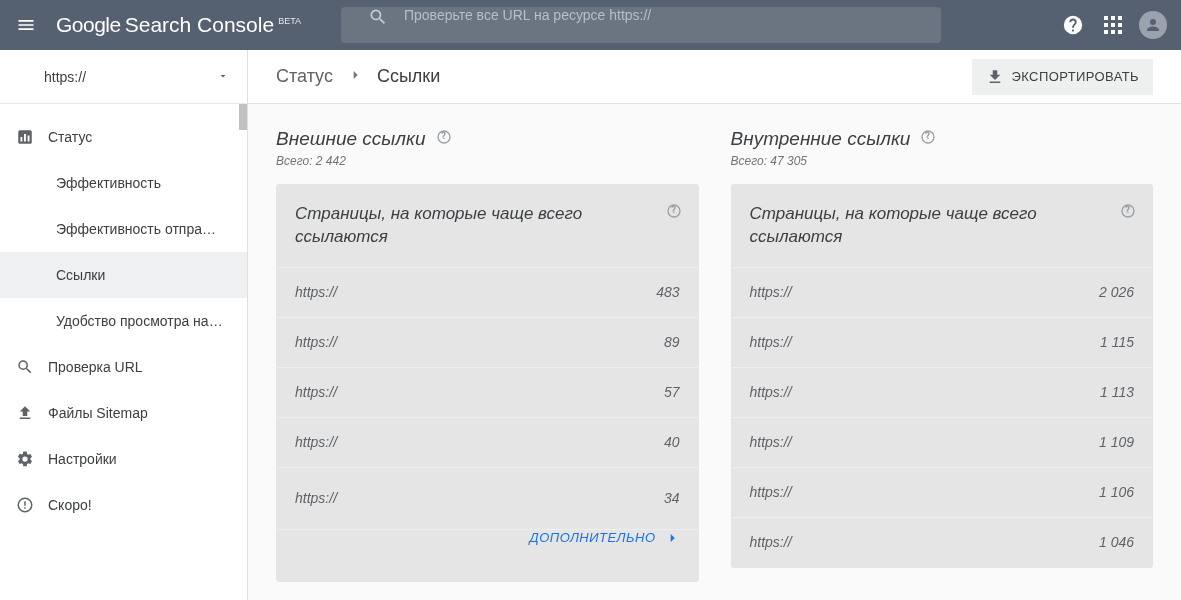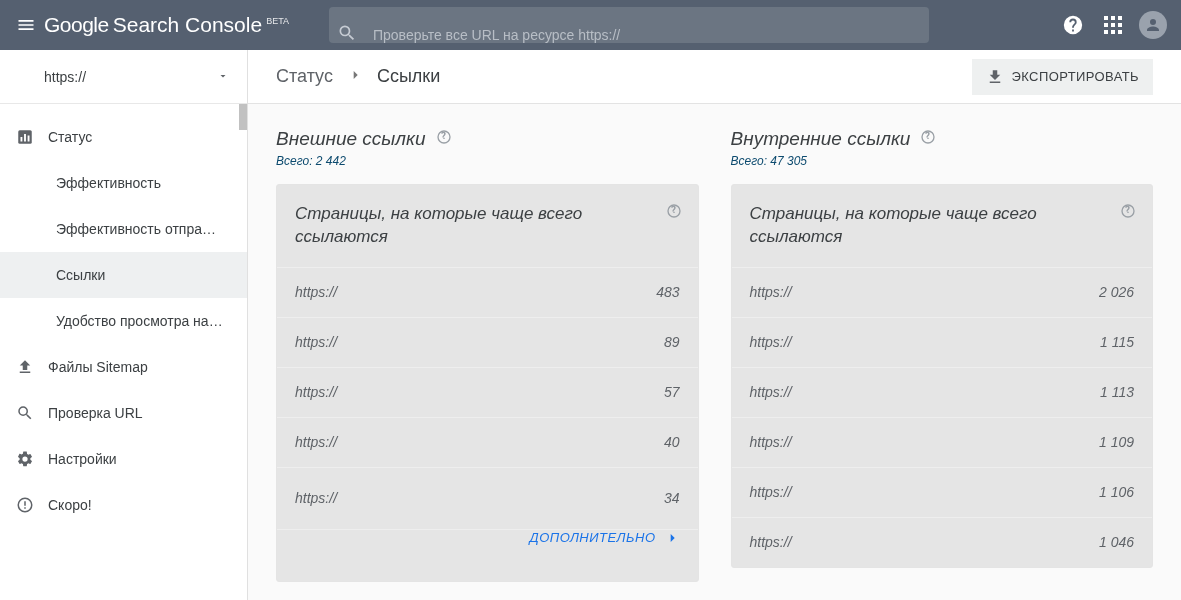--- a/index.html
+++ b/index.html
@@ -4,27 +4,27 @@
 <style>
   * { box-sizing: border-box; margin: 0; padding: 0; }
   html, body { width: 1181px; height: 600px; overflow: hidden; font-family: Arial, "Helvetica Neue", sans-serif; background: #fff; }
   
   .topbar {
     height: 50px; background: #556070; color: #fff; display: flex; align-items: center;
     padding: 0 8px;
   }
   .hamburger { width: 36px; height: 36px; display:flex; align-items:center; justify-content:center; border-radius:50%; }
   .hamburger svg { fill:#fff; }
-  .logo-area { display:flex; align-items:baseline; margin-left:0; }
+  .logo-area { display:flex; align-items:baseline; margin-left:12px; }
   .logo-google { font-size: 21px; font-weight: 500; letter-spacing: -0.5px; }
   .logo-sc { font-size: 21px; font-weight: 300; margin-left: 4px; }
   .logo-beta { font-size: 9px; margin-left:4px; opacity:0.85; position: relative; top:-8px;}
   .search-wrap {
     flex: 0 0 600px; margin-left: 40px; height: 36px; background: #6b7582; border-radius: 4px;
-    display:flex; align-items:flex-end; padding: 0 8px; color: #c6cbd3;
+    display:flex; align-items:flex-start; padding: 0 27px; color: #c6cbd3;
   }
   .search-wrap svg { fill:#c6cbd3; flex:0 0 auto; }
   .search-wrap .ph { margin-left: 16px; font-size: 14px; color:#b8bec6; }
   .topbar .spacer { flex:1; }
   .top-icon { width: 40px; height:40px; display:flex; align-items:center; justify-content:center; }
   .top-icon svg { fill:#fff; }
   .avatar { width:28px;height:28px;border-radius:50%;background:#9aa2ad; display:flex;align-items:center;justify-content:center; }
   .avatar svg{ fill:#556070; }
 
   .layout { display:flex; height: 550px; }
@@ -60,21 +60,21 @@
   .export-btn {
     background:#eef0f0; height:36px; padding:0 14px; display:flex; align-items:center;
     font-size:13px; color:#3c4043; letter-spacing:0.4px;
   }
   .export-btn svg { fill:#5f6368; margin-right:8px; }
 
   .content { flex:1; background:#fafafa; overflow:hidden; padding: 24px 28px 0 28px; display:flex; gap:32px;font-style:italic; }
   .col { flex:1; min-width:0; }
   .sec-title { font-size:19px; color:#3c4043; font-weight:400; display:flex; align-items:center; }
   .sec-title .help { margin-left:10px; }
-  .sec-total { font-size:12px; color:#0c4a6e; margin-top:4px; }
+  .sec-total { font-size:12px; color:#737373; margin-top:4px; }
   .card {
     background:#e5e5e5; border:1px solid #e4e4e4; border-radius:3px; margin-top:16px;
   }
   .card-head {
     padding: 18px 50px 18px 18px; font-size:17px; color:#3c4043; position:relative; line-height:1.35;
   }
   .card-head .help { position:absolute; right:16px; top:18px; }
   .row {
     display:flex; align-items:center; justify-content:space-between;
     height:50px; border-top:1px solid #eee; padding:0 18px; font-size:14px; color:#5f6368;
@@ -175,32 +175,32 @@
       <div class="nav-item nav-sub active">
         <span class="label">Ссылки</span>
       </div>
       <div class="nav-item nav-sub">
         <span class="label">Удобство просмотра на…</span>
       </div>
 
       <div class="nav-item">
         <span class="icon">
           <svg width="18" height="18" viewBox="0 0 24 24">
+              <path d="M15.5 14h-.79l-.28-.27A6.471 6.471 0 0016 9.5 6.5 6.5 0 109.5 16c1.61 0 3.09-.59 4.23-1.57l.27.28v.79l5 4.99L20.49 19l-4.99-5zm-6 0C7.01 14 5 11.99 5 9.5S7.01 5 9.5 5 14 7.01 14 9.5 11.99 14 9.5 14z"></path>
+            </svg>
+        </span>
+        <span class="label">Проверка URL</span>
+      </div>
+      <div class="nav-item">
+        <span class="icon">
+          <svg width="18" height="18" viewBox="0 0 24 24">
               <path d="M9 16h6v-6h4l-7-7-7 7h4v6zm-4 2h14v2H5v-2z"></path>
             </svg>
         </span>
         <span class="label">Файлы Sitemap</span>
-      </div>
-      <div class="nav-item">
-        <span class="icon">
-          <svg width="18" height="18" viewBox="0 0 24 24">
-              <path d="M15.5 14h-.79l-.28-.27A6.471 6.471 0 0016 9.5 6.5 6.5 0 109.5 16c1.61 0 3.09-.59 4.23-1.57l.27.28v.79l5 4.99L20.49 19l-4.99-5zm-6 0C7.01 14 5 11.99 5 9.5S7.01 5 9.5 5 14 7.01 14 9.5 11.99 14 9.5 14z"></path>
-            </svg>
-        </span>
-        <span class="label">Проверка URL</span>
       </div>
       <div class="nav-item">
         <span class="icon">
           <svg width="18" height="18" viewBox="0 0 24 24">
               <path d="M19.14 12.94a7.49 7.49 0 000-1.88l2.03-1.58a.5.5 0 00.12-.64l-1.92-3.32a.5.5 0 00-.6-.22l-2.39.96a7.34 7.34 0 00-1.62-.94l-.36-2.54A.5.5 0 0013.9 2h-3.8a.5.5 0 00-.5.42l-.36 2.54c-.58.24-1.12.55-1.62.94l-2.39-.96a.5.5 0 00-.6.22L2.71 8.84a.5.5 0 00.12.64l2.03 1.58a7.49 7.49 0 000 1.88l-2.03 1.58a.5.5 0 00-.12.64l1.92 3.32c.13.22.39.31.6.22l2.39-.96c.5.39 1.04.7 1.62.94l.36 2.54c.4.24.25.42.5.42h3.8c.25 0 .46-.18.5-.42l.36-2.54c.58-.24 1.12-.55 1.62-.94l2.39.96c.21.09.47 0 .6-.22l1.92-3.32a.5.5 0 00-.12-.64l-2.03-1.58zM12 15.5A3.5 3.5 0 1112 8.5a3.5 3.5 0 010 7z"></path>
             </svg>
         </span>
         <span class="label">Настройки</span>
       </div>
       <div class="nav-item">

